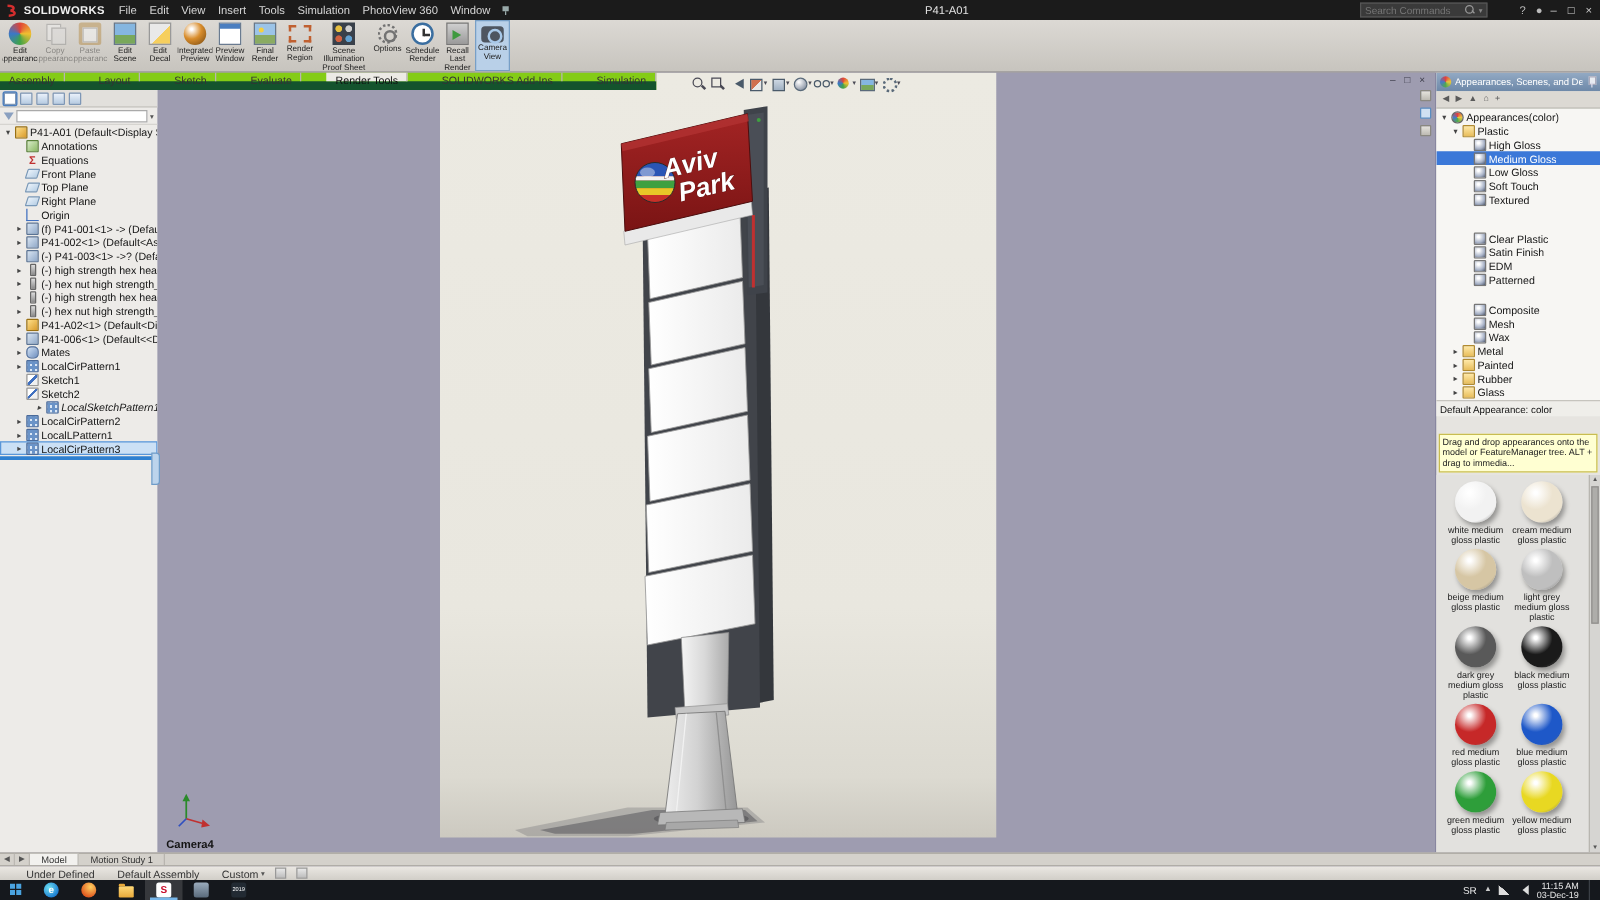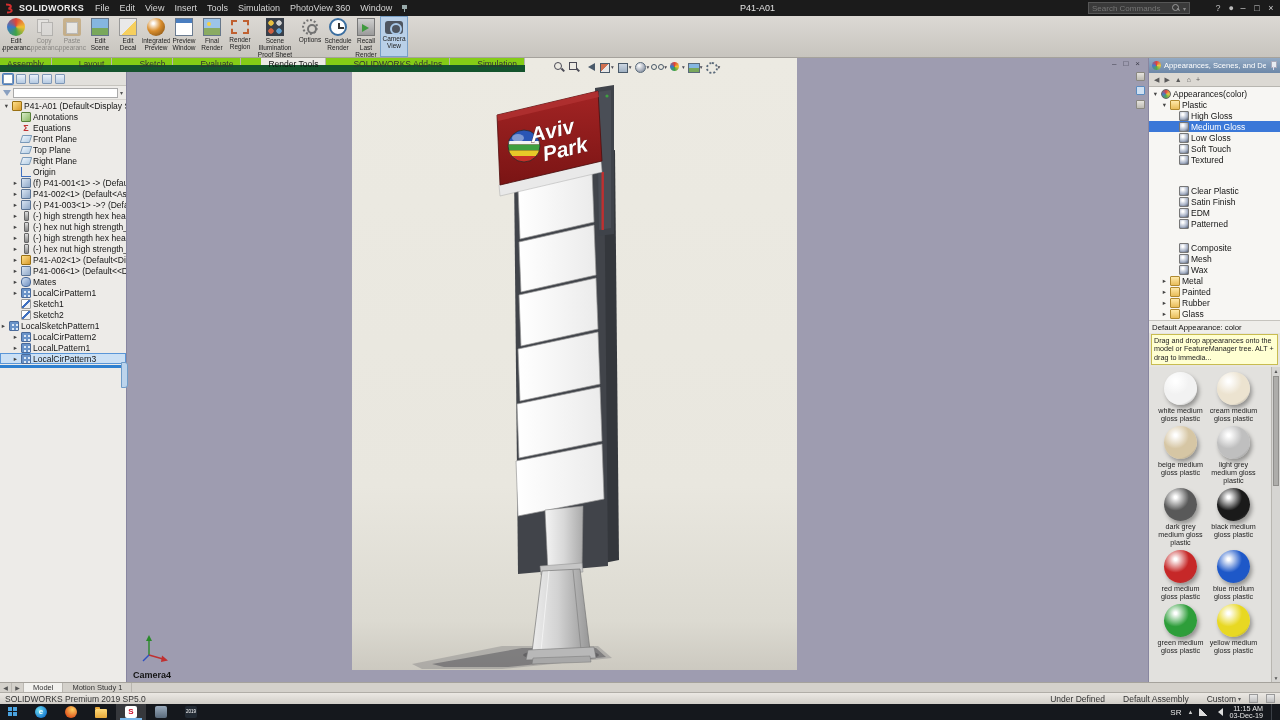--- a/index.html
+++ b/index.html
@@ -129,21 +129,21 @@
   .tp-ball { width:9px; height:9px; background:conic-gradient(#e04040,#e8c840,#50a850,#4878c8,#e04040); border-radius:50%; flex:none; }
   .tp-title { flex:1; white-space:nowrap; overflow:hidden; }
   .pin-icon { width:8px; height:9px; position:relative; flex:none; }
   .pin-icon::before { content:""; position:absolute; left:2px; top:0; width:4px; height:5px; background:#e8ecf2; border:1px solid #aab; }
   .pin-icon::after { content:""; position:absolute; left:3.5px; top:5px; width:1px; height:4px; background:#dde; }
   .tpane-toolbar { height:14px; background:#dcd9d3; border-bottom:1px solid #b8b6b0; display:flex; align-items:center; gap:5px; padding:0 5px; flex:none; }
   .tp-toolbtn { font-size:7px; color:#5a5a5a; line-height:11px; }
   .tp-tree { background:#f7f6f3; height:233px; flex:none; overflow:hidden; padding-top:1px; }
   .tp-tree .tree-row.selected { background:#3b78d8; color:#fff; }
   .appear-head { font-size:7.8px; color:#111; background:#efeeea; border-top:1px solid #c6c4be; padding:2px 3px 1px; flex:none; }
-  .tip { background:var(--tip_bg,#ffffd2); border:1px solid #c8bc50; margin:1px 2px 2px; padding:2px; font-size:7.2px; line-height:8.4px; color:#222; flex:none; }
+  .tip { background:var(--tip_bg,#ffffd2); border:1px solid #c8bc50; margin:14px 2px 2px; padding:2px; font-size:7.2px; line-height:8.4px; color:#222; flex:none; }
   .swatches { flex:1; background:#e2e1de; position:relative; padding:5px 12px 0 5px; display:flex; flex-wrap:wrap; align-content:flex-start; }
   .swcell { width:53px; display:flex; flex-direction:column; align-items:center; margin-bottom:3px; }
   .swball { width:33px; height:33px; border-radius:50%; box-shadow:2px 3px 4px rgba(0,0,0,.35); flex:none; }
   .swname { font-size:7.2px; line-height:8px; text-align:center; color:#222; margin-top:2px; }
   .tp-scroll { position:absolute; right:0; top:0; bottom:0; width:9px; background:#d6d5d2; border-left:1px solid #b8b6b0; }
   .tp-scroll .arr { position:absolute; left:0; width:8px; text-align:center; font-size:5px; color:#555; }
   .tp-scroll .thumb { position:absolute; left:1px; top:9px; width:6px; height:110px; background:#aeadaa; border:1px solid #908f8c; }
 
   
   .mtabs { position:absolute; top:682px; left:0; width:1280px; height:10px; background:#d4d1cb; border-top:1px solid #a5a29c; display:flex; align-items:stretch; font-size:7.5px; color:#333; z-index:28; }
@@ -431,21 +431,21 @@
         <span class="ti i-sketch"></span>
         <span class="tlabel">Sketch1</span>
       </div>
 
       <div class="tree-row" style="padding-left: 12px;">
         <span class="expand"></span>
         <span class="ti i-sketch"></span>
         <span class="tlabel">Sketch2</span>
       </div>
 
-      <div class="tree-row" style="padding-left: 0;">
+      <div class="tree-row" style="padding-left: 28px; font-style: italic;">
         <span class="expand">▸</span>
         <span class="ti i-pattern"></span>
         <span class="tlabel">LocalSketchPattern1</span>
       </div>
 
       <div class="tree-row" style="padding-left: 12px;">
         <span class="expand">▸</span>
         <span class="ti i-pattern"></span>
         <span class="tlabel">LocalCirPattern2</span>
       </div>
@@ -826,21 +826,20 @@
   <span class="mnav">◀</span>
   <span class="mnav">▶</span>
   <div style="display:flex">
 
   <span class="mtab active">Model</span>
       <span class="mtab">Motion Study 1</span>
     </div>
 </div>
 
 <div class="statusbar">
-  <span class="sb-left">SOLIDWORKS Premium 2019 SP5.0</span>
   <div style="display:flex">
 
       <span class="sb-item">
         <span>Under Defined</span>
         <span class="sb-caret"></span>
       </span>
 
       <span class="sb-item">
         <span>Default Assembly</span>
         <span class="sb-caret"></span>

